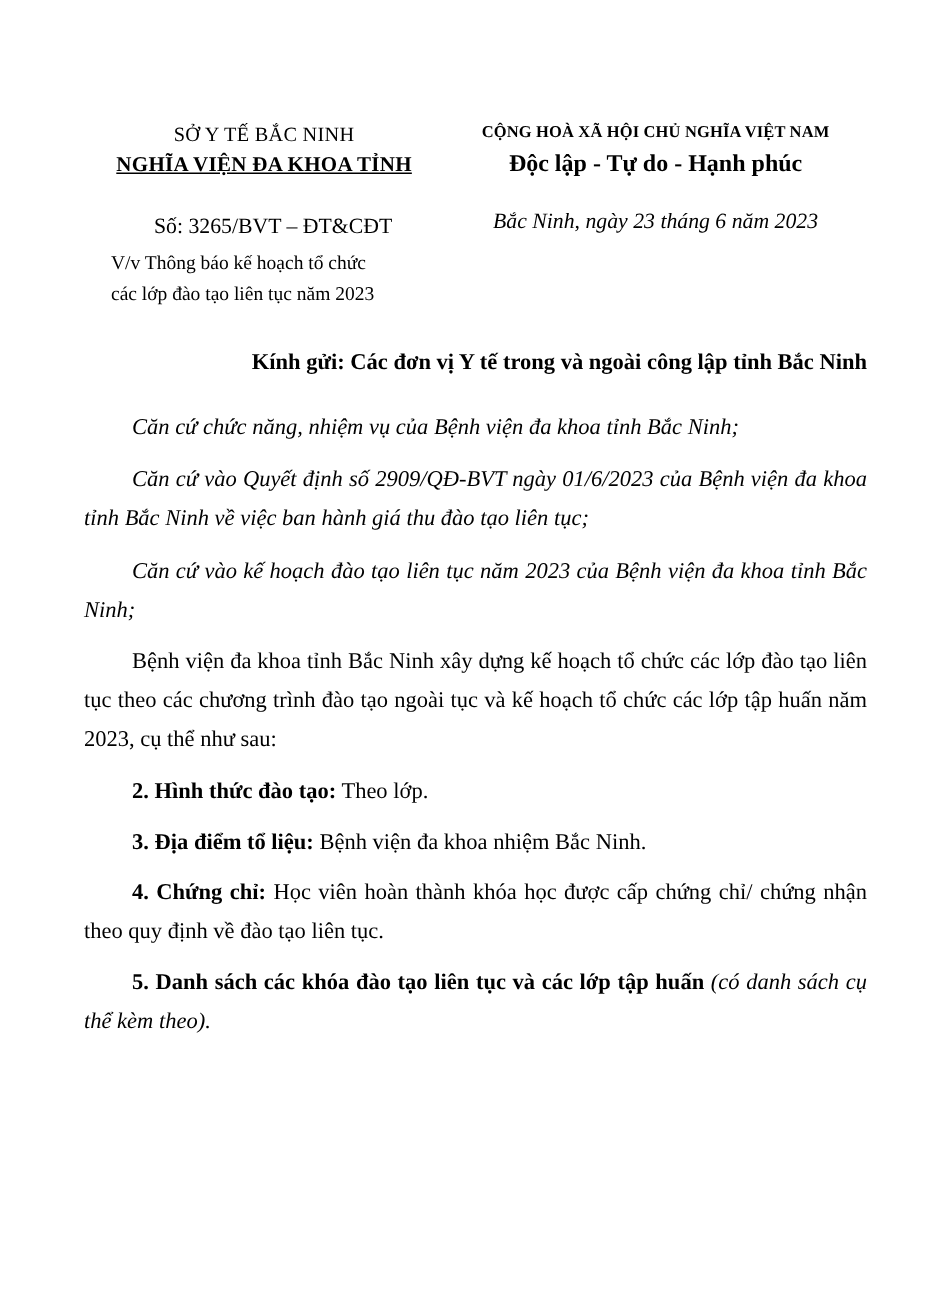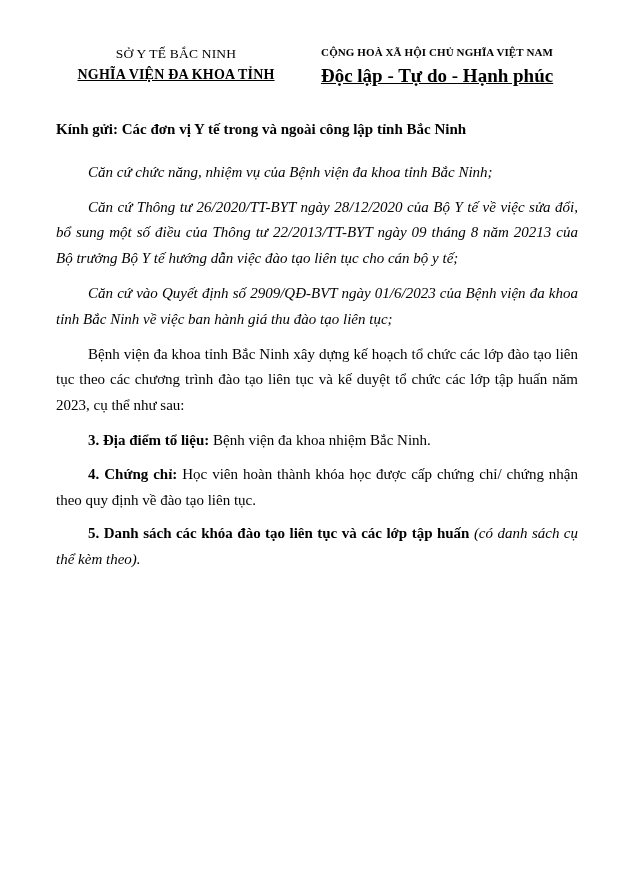--- a/index.html
+++ b/index.html
@@ -13,20 +13,21 @@
     font-family: "Liberation Serif", serif;
     color: #000000;
     overflow: hidden;
   }
   .page {
     position: relative;
     width: 634px;
     height: 681px;
     box-sizing: border-box;
     padding: 44px 56px 36px 56px;
+    margin-top: 36px;
   }
   
   .header {
     display: flex;
     flex-direction: row;
     align-items: flex-start;
     width: 100%;
   }
   .header-left {
     width: 46%;
@@ -46,23 +47,22 @@
     text-decoration: underline;
     font-size: 14px;
   }
   .nation-line {
     font-size: 11px;
     font-weight: bold;
     line-height: 1.5;
     letter-spacing: 0.1px;
   }
   .motto-line {
-    font-size: 19px;
-    font-weight: bold;
-    text-decoration: underline;
+    font-size: 16px;
+    font-weight: bold;
     line-height: 1.6;
   }
   
   .subheader {
     display: flex;
     flex-direction: row;
     align-items: flex-start;
     margin-top: 18px;
     width: 100%;
   }
@@ -85,21 +85,21 @@
     line-height: 1.6;
   }
   .doc-subject {
     font-size: 13px;
     line-height: 1.35;
     margin-top: 3px;
   }
   
   .recipients {
     margin-top: 30px;
-    text-align: left;
+    text-align: right;
     font-size: 15px;
     font-weight: bold;
   }
   
   .body {
     margin-top: 22px;
     font-size: 15px;
     line-height: 1.72;
     text-align: justify;
   }
@@ -143,35 +143,49 @@
     <div class="header-left">
       <div class="org-line">SỞ Y TẾ BẮC NINH</div>
       <div class="org-line bold-underline">NGHĨA VIỆN ĐA KHOA TỈNH</div>
     </div>
     <div class="header-right">
       <div class="nation-line">CỘNG HOÀ XÃ HỘI CHỦ NGHĨA VIỆT NAM</div>
       <div class="motto-line">Độc lập - Tự do - Hạnh phúc</div>
     </div>
   </div>
 
+  <div class="subheader">
+    <div class="sub-left">
+      <div class="doc-number">Số: 3265/BVT – ĐT&amp;CĐT</div>
+      <div class="doc-subject">V/v Thông báo kế hoạch tổ chức</div>
+      <div class="doc-subject">các lớp đào tạo liên tục năm 2023</div>
+    </div>
+    <div class="sub-right">Bắc Ninh, ngày 23 tháng 6 năm 2023</div>
+  </div>
 
   <div class="recipients">
     <span>Kính gửi:</span>
     <span>Các đơn vị Y tế trong và ngoài công lập tỉnh Bắc Ninh</span>
   </div>
 
   <div class="body">
 
     <div class="para italic">Căn cứ chức năng, nhiệm vụ của Bệnh viện đa khoa tỉnh Bắc Ninh;</div>
-    <div class="para italic">Căn cứ Thông tư 26/2020/TT-BYT ngày 28/12/2020 của Bộ Y tế về việc sửa đổi, bổ sung một số điều của Thông tư 22/2013/TT-BYT ngày 09 tháng 8 năm 20213 của Bộ trưởng Bộ Y tế hướng dẫn việc đào tạo liên tục cho cán bộ y tế;</div>
     <div class="para italic">Căn cứ vào Quyết định số 2909/QĐ-BVT ngày 01/6/2023 của Bệnh viện đa khoa tỉnh Bắc Ninh về việc ban hành giá thu đào tạo liên tục;</div>
-
-    <div class="para">Bệnh viện đa khoa tỉnh Bắc Ninh xây dựng kế hoạch tổ chức các lớp đào tạo liên tục theo các chương trình đào tạo liên tục và kế duyệt tổ chức các lớp tập huấn năm 2023, cụ thể như sau:</div>
+    <div class="para italic">Căn cứ vào kế hoạch đào tạo liên tục năm 2023 của Bệnh viện đa khoa tỉnh Bắc Ninh;</div>
+
+    <div class="para">Bệnh viện đa khoa tỉnh Bắc Ninh xây dựng kế hoạch tổ chức các lớp đào tạo liên tục theo các chương trình đào tạo ngoài tục và kế hoạch tổ chức các lớp tập huấn năm 2023, cụ thể như sau:</div>
 
     <ul class="numlist">
+      <li>
+        <span class="li-text">
+          <span class="num">2.</span>
+          <span class="lbl">Hình thức đào tạo:</span><span> Theo lớp.</span>
+        </span>
+      </li>
       <li>
         <span class="li-text">
           <span class="num">3.</span>
           <span class="lbl">Địa điểm tổ liệu:</span><span> Bệnh viện đa khoa nhiệm Bắc Ninh.</span>
         </span>
       </li>
       <li>
         <span class="li-text">
           <span class="num">4.</span>
           <span class="lbl">Chứng chỉ:</span><span> Học viên hoàn thành khóa học được cấp chứng chỉ/ chứng nhận theo quy định về đào tạo liên tục.</span>

